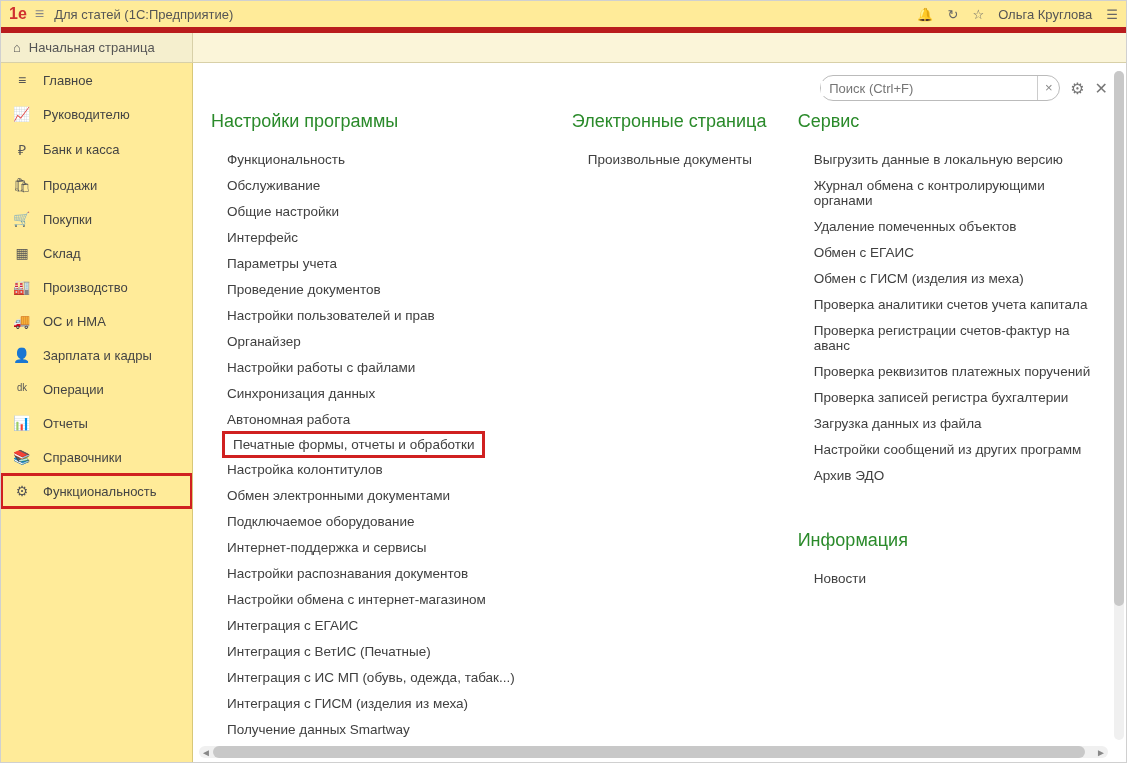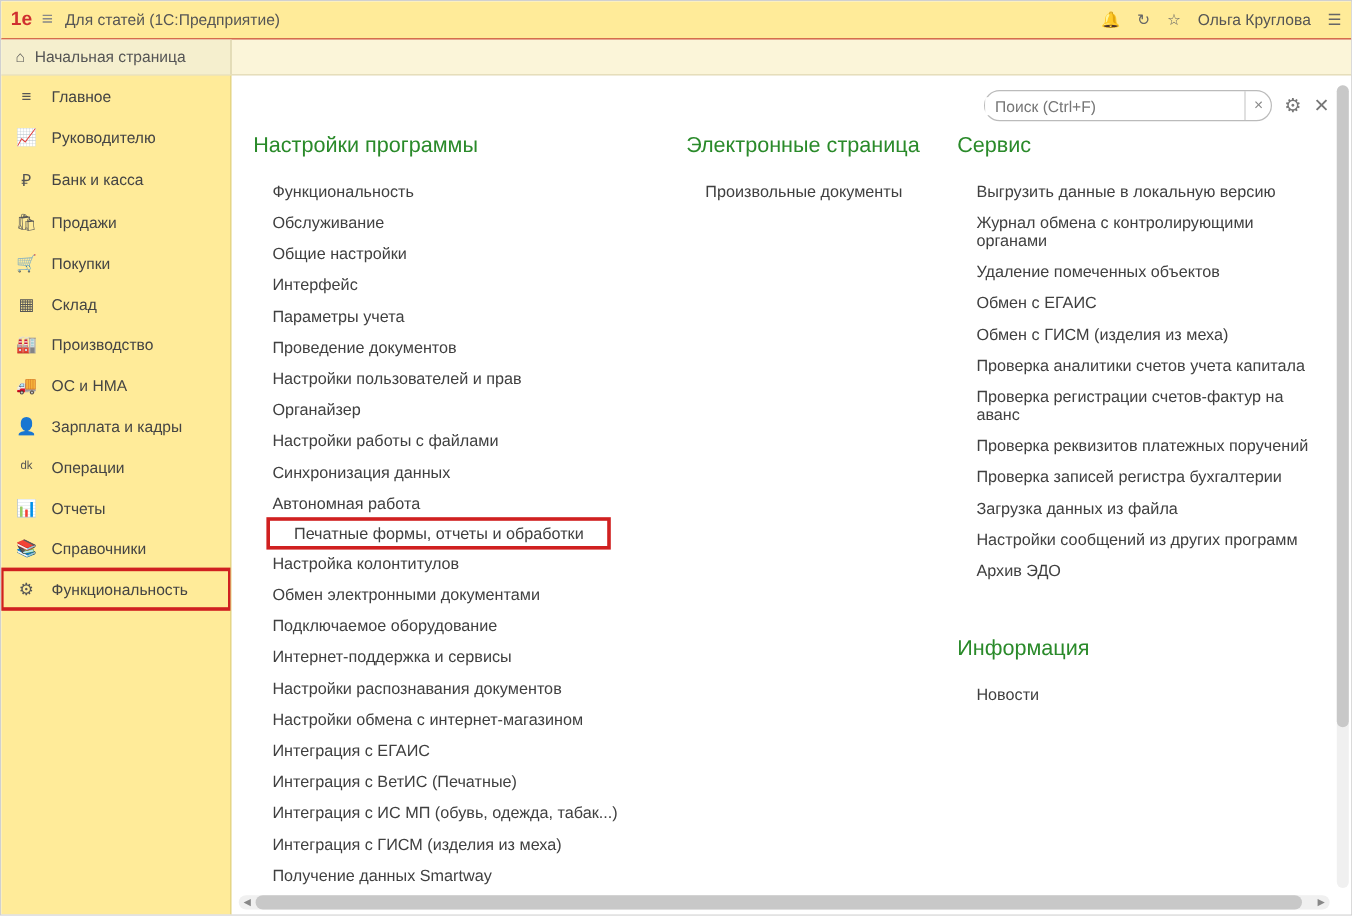--- a/index.html
+++ b/index.html
@@ -11,21 +11,21 @@
     height: 763px;
     overflow: hidden;
     border: 1px solid #d0d0d0;
   }
   .titlebar {
     background: #ffeb99;
     height: 32px;
     display: flex;
     align-items: center;
     padding: 0 8px;
-    border-bottom: 1px solid #b91c1c;
+    border-bottom: 6px solid #b91c1c;
   }
   .logo {
     color: #d03030;
     font-weight: bold;
     font-size: 16px;
     margin-right: 8px;
   }
   .hamburger { color: #888; margin-right: 10px; cursor: pointer; font-size: 16px; }
   .title { color: #555; flex: 1; }
   .title-icons { display: flex; gap: 14px; align-items: center; color: #666; }
@@ -114,21 +114,21 @@
     display: block;
     color: #404040;
     padding: 4px 2px;
     margin: 3px 0 3px 14px;
     cursor: pointer;
     font-size: 13.5px;
     width: fit-content;
   }
   .link.highlighted {
     outline: 3px solid #d02020;
-    padding: 3px 20px;
+    padding: 3px 8px;
   }
 
   .vscroll {
     position: absolute; right: 2px; top: 8px; bottom: 22px;
     width: 10px; background: #f0f0f0; border-radius: 5px;
   }
   .vscroll .thumb {
     position: absolute; top: 0; width: 100%; height: 80%;
     background: #c8c8c8; border-radius: 5px;
   }

